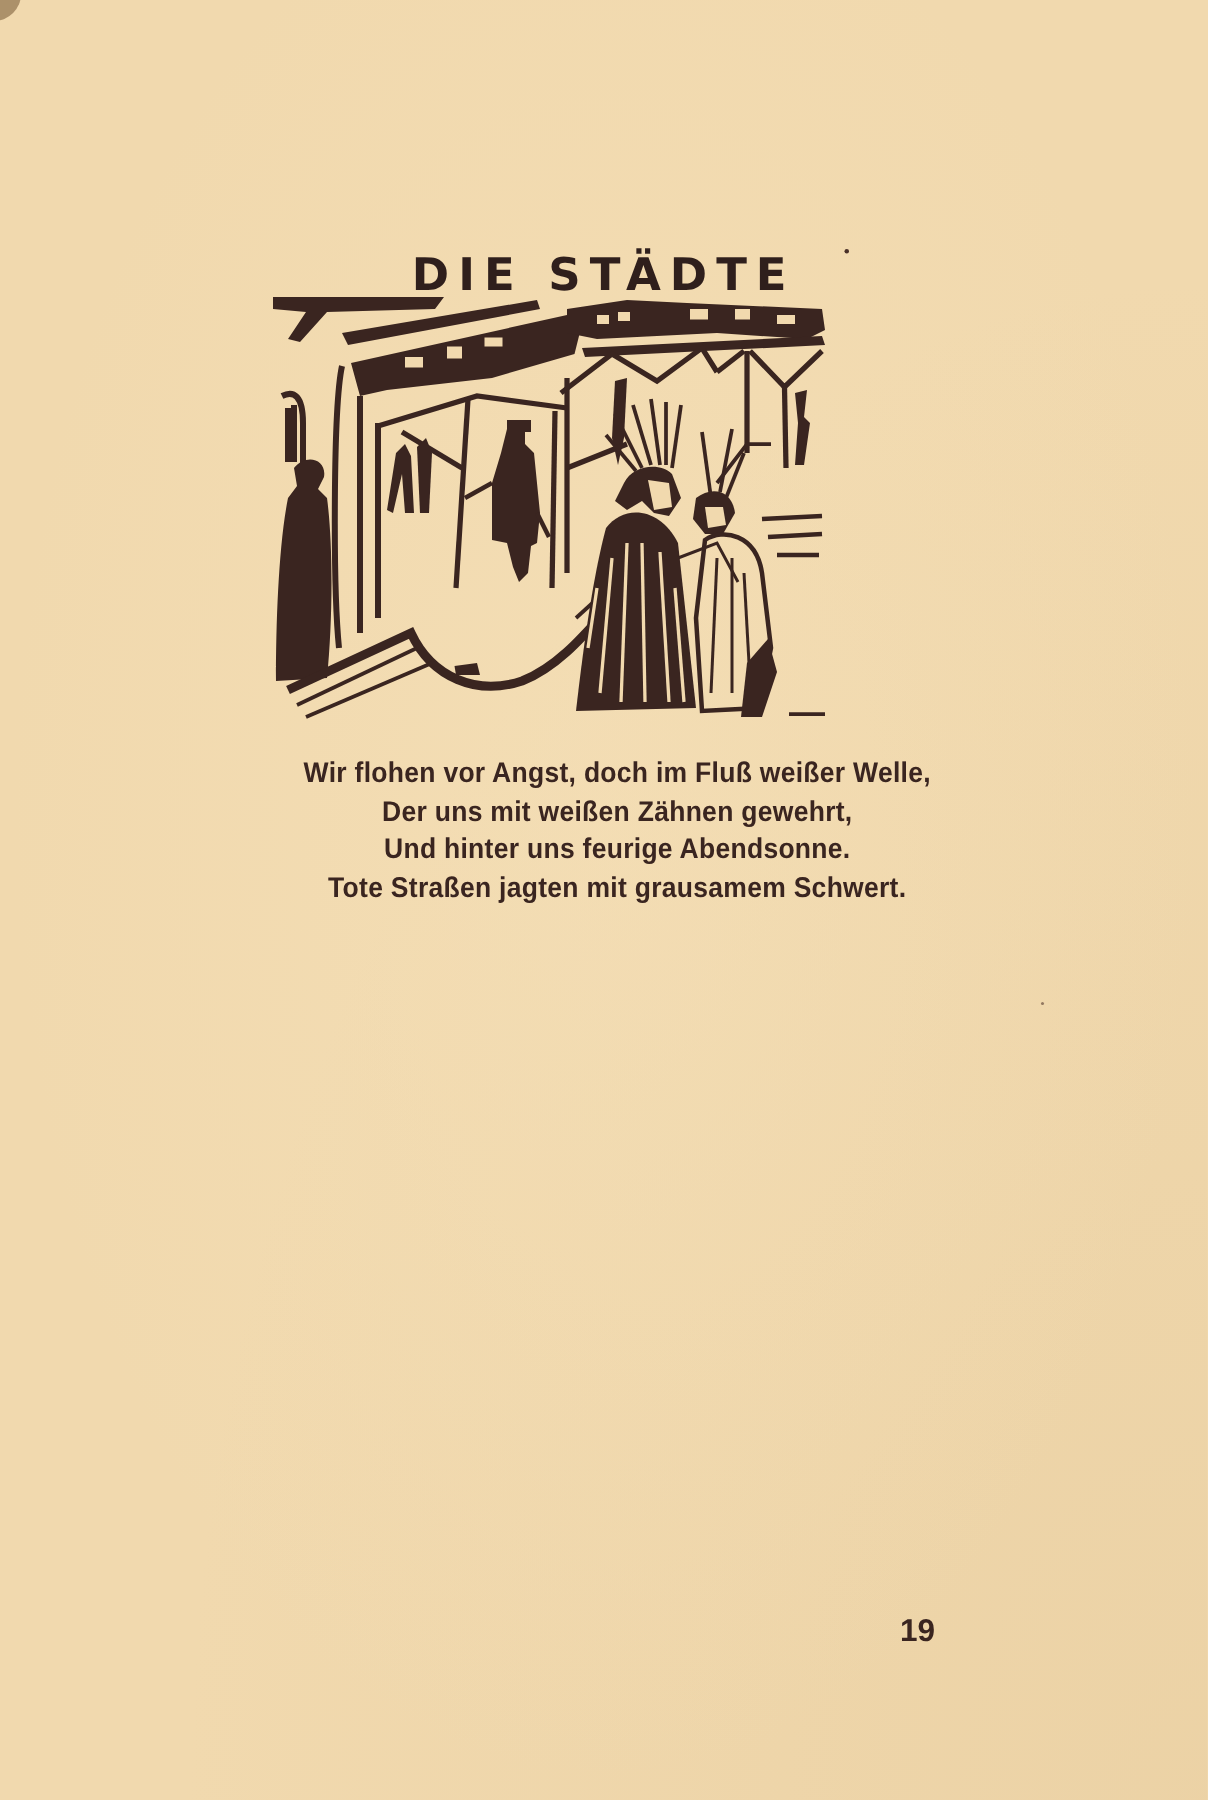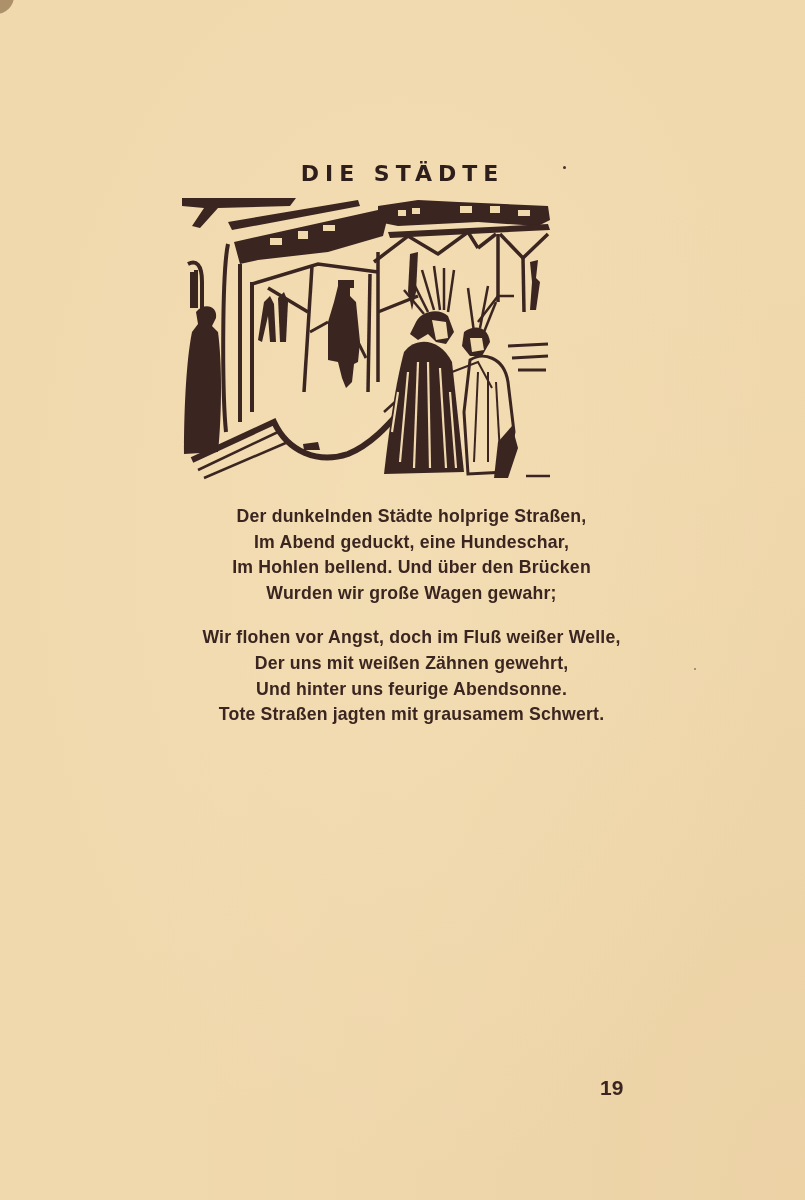--- a/index.html
+++ b/index.html
@@ -28,21 +28,21 @@
       background: #a0845e;
       opacity: 0.85;
     }
     .page-title {
       position: absolute;
       left: 0;
       width: 100%;
       top: 146px;
       text-align: center;
       font-weight: bold;
-      font-size: 22px;
+      font-size: 30px;
       letter-spacing: 6px;
       box-sizing: border-box;
       color: #2f1f1c;
       font-family: "DejaVu Sans", "Liberation Sans", sans-serif;
     }
     .title-dot {
       position: absolute;
       left: 563px;
       top: 166px;
       width: 3px;
@@ -219,26 +219,20 @@
       <path d="M330 154 L370 152"></path>
       <path d="M334 166 L370 164"></path>
       <path d="M340 178 L368 178"></path>
     </g>
     <path d="M348 284 L372 284" fill="none" stroke-width="2.5"></path>
   </svg>
 </div>
 
 <div class="poem">
   <div class="stanza">
-    <span class="line">Der dunkelnden Städte holprige Straßen,</span>
-    <span class="line">Im Abend geduckt, eine Hundeschar,</span>
-    <span class="line">Im Hohlen bellend. Und über den Brücken</span>
-    <span class="line">Wurden wir große Wagen gewahr;</span>
-  </div>
-  <div class="stanza">
     <span class="line">Wir flohen vor Angst, doch im Fluß weißer Welle,</span>
     <span class="line">Der uns mit weißen Zähnen gewehrt,</span>
     <span class="line">Und hinter uns feurige Abendsonne.</span>
     <span class="line">Tote Straßen jagten mit grausamem Schwert.</span>
   </div>
 </div>
 
 <div class="speck" style="left:694px; top:668px;"></div>
 
 <div class="page-number">19</div>

